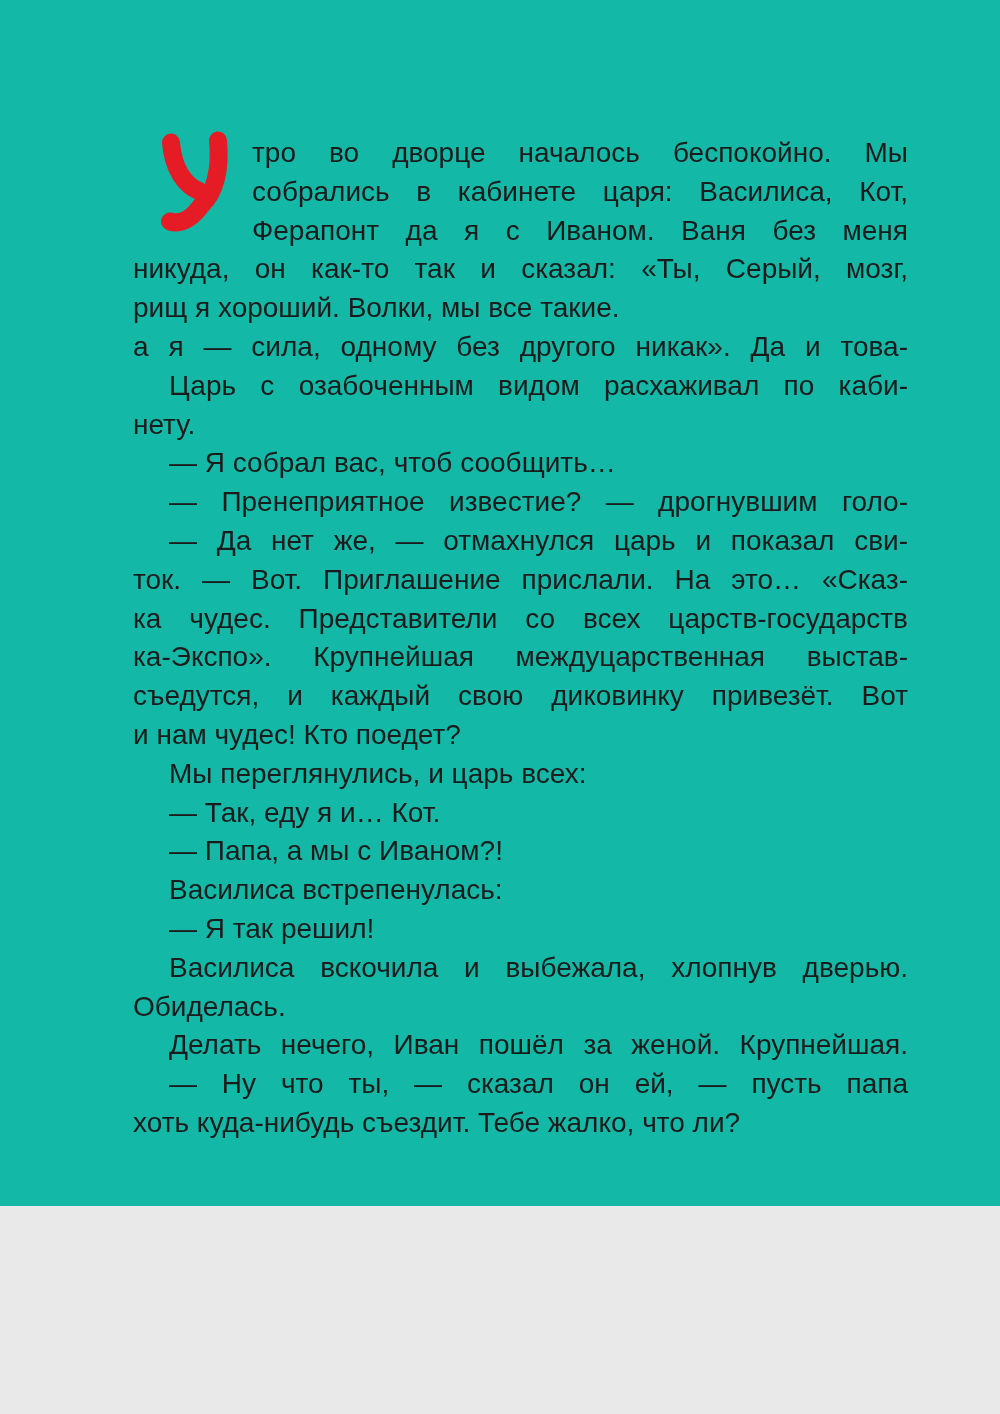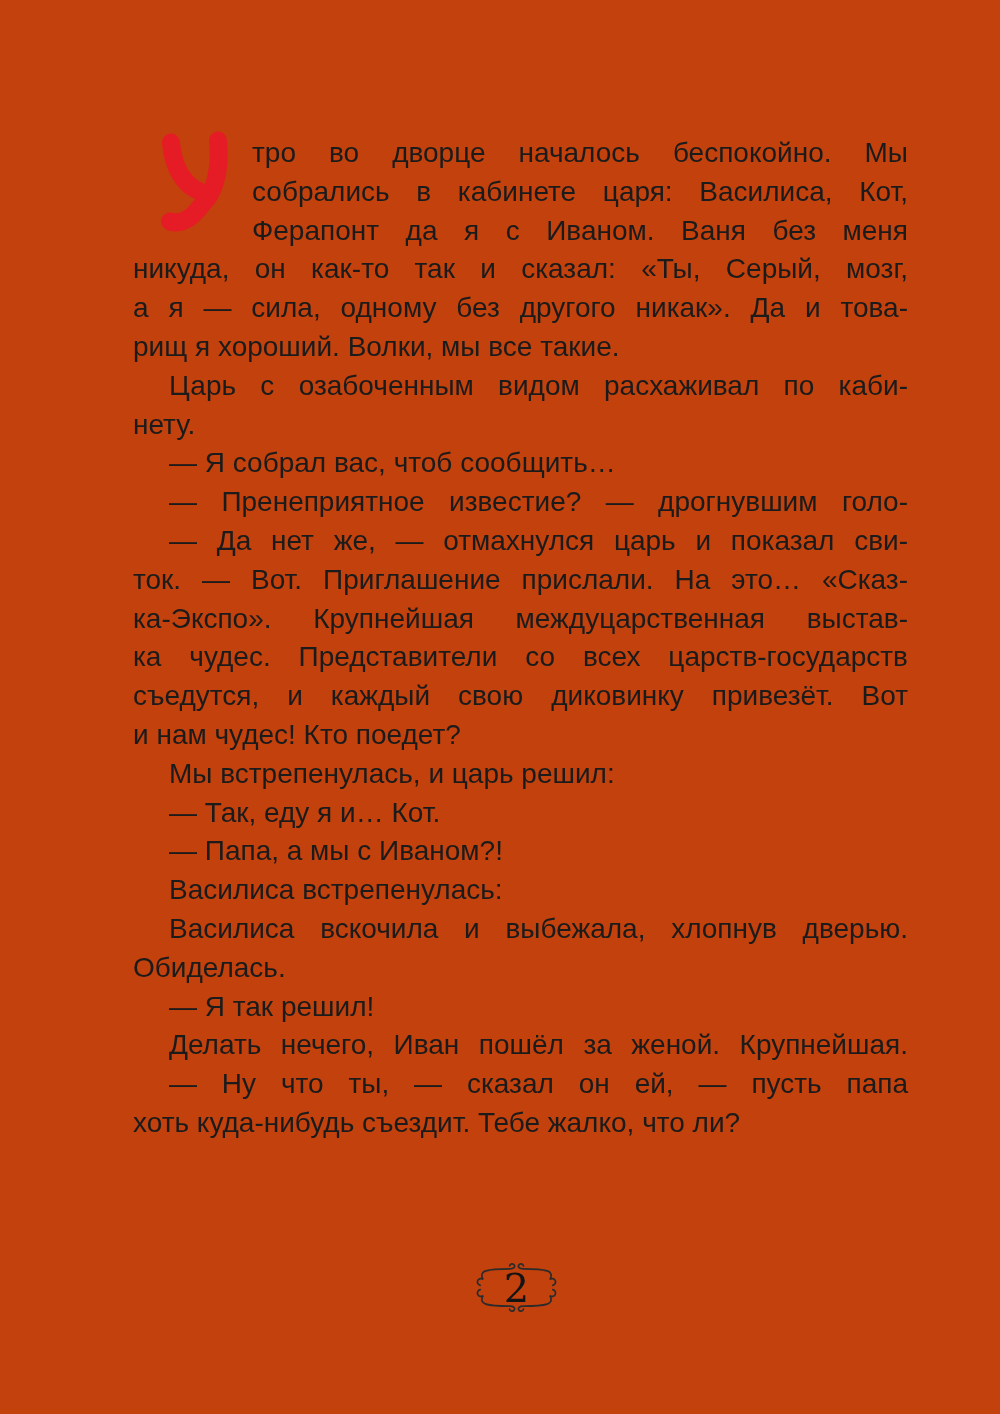--- a/index.html
+++ b/index.html
@@ -1,18 +1,18 @@
 <!DOCTYPE html>
 <html><head>
 <meta charset="utf-8">
 <style>
   html,body { margin:0; padding:0; background:#e9e9e9; }
   .page {
-    position:relative; width:1000px; height:1414px;
-    background:#c2410c; overflow:hidden; margin:0 auto;
+    position:relative; width:1000px; height:1206px;
+    background:#14b8a6; overflow:hidden; margin:0 auto;
     font-family:"Liberation Sans","DejaVu Sans",sans-serif;
   }
   .text-block {
     position:absolute; left:133px; top:134px; width:775px;
     font-size:28px; line-height:38.8px; color:#1b1b1b;
   }
   .para { margin:0; }
   .line { min-height:38.8px; text-align:left; }
   .line.j { text-align:justify; text-align-last:justify; }
   .line.ind { text-indent:36px; }
@@ -43,59 +43,59 @@
         <path d="M 13 13 C 15 38 26 56 42 62"></path>
         <path d="M 60 11 C 63 42 56 64 44 75 C 36 86 26 96 12 92"></path>
       </g>
     </svg>
 
   <div class="para">
         <div class="line j dc">тро  во  дворце  началось  беспокойно.  Мы</div>
         <div class="line j dc">собрались  в  кабинете  царя:  Василиса,  Кот,</div>
         <div class="line j dc">Ферапонт  да  я  с  Иваном.  Ваня  без  меня</div>
         <div class="line j">никуда, он как-то так и сказал: «Ты, Серый, мозг,</div>
+        <div class="line">рищ я хороший. Волки, мы все такие.</div>
         <div class="line j">а я — сила, одному без другого никак». Да и това-</div>
-        <div class="line">рищ я хороший. Волки, мы все такие.</div>
       </div>
       <div class="para">
         <div class="line j ind">Царь с озабоченным видом расхаживал по каби-</div>
         <div class="line">нету.</div>
       </div>
       <div class="para">
         <div class="line ind">— Я собрал вас, чтоб сообщить…</div>
       </div>
       <div class="para">
         <div class="line j ind">— Пренеприятное известие? — дрогнувшим голо-</div>
       </div>
       <div class="para">
         <div class="line j ind">— Да нет же, — отмахнулся царь и показал сви-</div>
         <div class="line j">ток. — Вот. Приглашение прислали. На это… «Сказ-</div>
+        <div class="line j">ка чудес. Представители со всех царств-государств</div>
         <div class="line j">ка-Экспо». Крупнейшая междуцарственная выстав-</div>
-        <div class="line j">ка чудес. Представители со всех царств-государств</div>
         <div class="line j">съедутся, и каждый свою диковинку привезёт. Вот</div>
         <div class="line">и нам чудес! Кто поедет?</div>
       </div>
       <div class="para">
-        <div class="line ind">Мы встрепенулась, и царь решил:</div>
+        <div class="line ind">Мы переглянулись, и царь всех:</div>
       </div>
       <div class="para">
         <div class="line ind">— Так, еду я и… Кот.</div>
       </div>
       <div class="para">
         <div class="line ind">— Папа, а мы с Иваном?!</div>
       </div>
       <div class="para">
         <div class="line ind">Василиса встрепенулась:</div>
       </div>
       <div class="para">
+        <div class="line ind">— Я так решил!</div>
+      </div>
+      <div class="para">
         <div class="line j ind">Василиса вскочила и выбежала, хлопнув дверью.</div>
         <div class="line">Обиделась.</div>
-      </div>
-      <div class="para">
-        <div class="line ind">— Я так решил!</div>
       </div>
       <div class="para">
         <div class="line j ind">Делать нечего, Иван пошёл за женой. Крупнейшая.</div>
       </div>
       <div class="para">
         <div class="line j ind">— Ну что ты, — сказал он ей, — пусть папа</div>
         <div class="line">хоть куда-нибудь съездит. Тебе жалко, что ли?</div>
       </div>
     </div>
 

